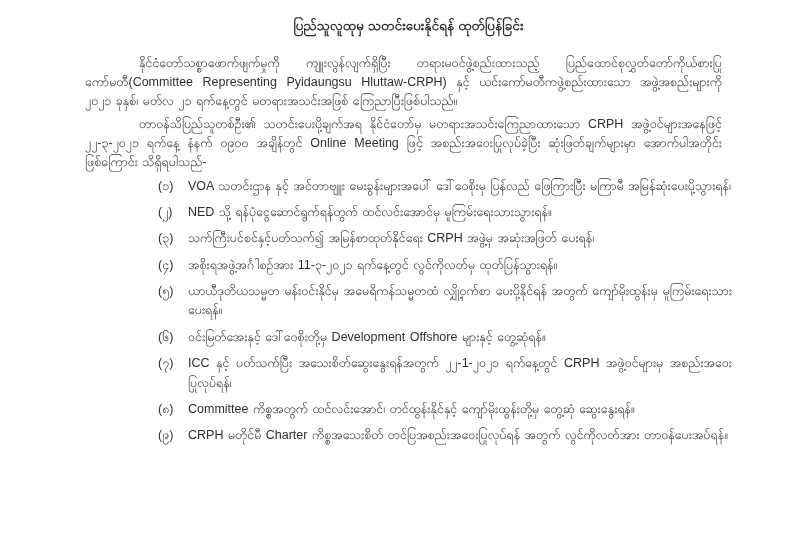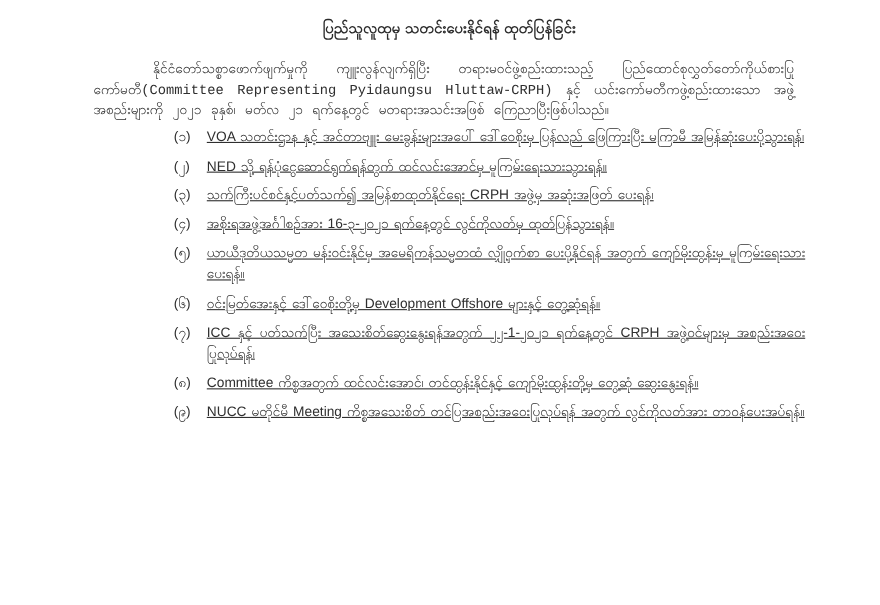--- a/index.html
+++ b/index.html
@@ -28,74 +28,73 @@
     margin: 0 0 17px 0;
     letter-spacing: 0.2px;
   }
   .para {
     text-align: justify;
     text-justify: inter-word;
     text-indent: 54px;
     line-height: 1.5;
     margin: 0 10px 5px 0;
     word-spacing: 1px;
-    font-family: Liberation Mono, monospace;
   }
   .decision-list {
     margin: 5px 0 0 73px;
   }
   .item {
     display: flex;
     align-items: flex-start;
     line-height: 1.55;
     margin-bottom: 7px;
   }
   .item-num {
     flex: 0 0 30px;
     white-space: nowrap;
   }
   .item-text {
     flex: 1;
     text-align: justify;
     text-justify: inter-word;
     word-spacing: 1px;
-    text-decoration: underline;
   }
 </style>
 </head>
 <body>
 
 <div class="page">
   <div class="content">
 
     <h1 class="doc-title">ပြည်သူလူထုမှ သတင်းပေးနိုင်ရန် ထုတ်ပြန်ခြင်း</h1>
 
     <p class="para">နိုင်ငံတော်သစ္စာဖောက်ဖျက်မှုကို ကျူးလွန်လျက်ရှိပြီး တရားမဝင်ဖွဲ့စည်းထားသည့် ပြည်ထောင်စုလွှတ်တော်ကိုယ်စားပြုကော်မတီ(Committee Representing Pyidaungsu Hluttaw-CRPH) နှင့် ယင်းကော်မတီကဖွဲ့စည်းထားသော အဖွဲ့အစည်းများကို ၂၀၂၁ ခုနှစ်၊ မတ်လ ၂၁ ရက်နေ့တွင် မတရားအသင်းအဖြစ် ကြေညာပြီးဖြစ်ပါသည်။</p>
 
+    <p class="para">တာဝန်သိပြည်သူတစ်ဦး၏ သတင်းပေးပို့ချက်အရ နိုင်ငံတော်မှ မတရားအသင်းကြေညာထားသော CRPH အဖွဲ့ဝင်များအနေဖြင့် ၂၂-၃-၂၀၂၁ ရက်နေ့ နံနက် ၀၉၀၀ အချိန်တွင် Online Meeting ဖြင့် အစည်းအဝေးပြုလုပ်ခဲ့ပြီး ဆုံးဖြတ်ချက်များမှာ အောက်ပါအတိုင်း ဖြစ်ကြောင်း သိရှိရပါသည်-</p>
 
     <div class="decision-list">
 
       <div class="item">
         <span class="item-num">(၁)</span>
         <span class="item-text">VOA သတင်းဌာန နှင့် အင်တာဗျူး မေးခွန်းများအပေါ် ဒေါ်ဝေစိုးမှ ပြန်လည် ဖြေကြားပြီး မကြာမီ အမြန်ဆုံးပေးပို့သွားရန်၊</span>
       </div>
 
       <div class="item">
         <span class="item-num">(၂)</span>
         <span class="item-text">NED သို့ ရန်ပုံငွေဆောင်ရွက်ရန်တွက် ထင်လင်းအောင်မှ မူကြမ်းရေးသားသွားရန်။</span>
       </div>
 
       <div class="item">
         <span class="item-num">(၃)</span>
         <span class="item-text">သက်ကြီးပင်စင်နှင့်ပတ်သက်၍ အမြန်စာထုတ်နိုင်ရေး CRPH အဖွဲ့မှ အဆုံးအဖြတ် ပေးရန်၊</span>
       </div>
 
       <div class="item">
         <span class="item-num">(၄)</span>
-        <span class="item-text">အစိုးရအဖွဲ့အင်္ဂါစဉ်အား 16-၃-၂၀၂၁ ရက်နေ့တွင် လွင်ကိုလတ်မှ ထုတ်ပြန်သွားရန်။</span>
+        <span class="item-text">အစိုးရအဖွဲ့အင်္ဂါစဉ်အား 11-၃-၂၀၂၁ ရက်နေ့တွင် လွင်ကိုလတ်မှ ထုတ်ပြန်သွားရန်။</span>
       </div>
 
       <div class="item">
         <span class="item-num">(၅)</span>
         <span class="item-text">ယာယီဒုတိယသမ္မတ မန်းဝင်းနိုင်မှ အမေရိကန်သမ္မတထံ လျှို့ဝှက်စာ ပေးပို့နိုင်ရန် အတွက် ကျော်မိုးထွန်းမှ မူကြမ်းရေးသားပေးရန်။</span>
       </div>
 
       <div class="item">
         <span class="item-num">(၆)</span>
         <span class="item-text">ဝင်းမြတ်အေးနှင့် ဒေါ်ဝေစိုးတို့မှ Development Offshore များနှင့် တွေ့ဆုံရန်။</span>
@@ -106,18 +105,18 @@
         <span class="item-text">ICC နှင့် ပတ်သက်ပြီး အသေးစိတ်ဆွေးနွေးရန်အတွက် ၂၂-1-၂၀၂၁ ရက်နေ့တွင် CRPH အဖွဲ့ဝင်များမှ အစည်းအဝေးပြုလုပ်ရန်၊</span>
       </div>
 
       <div class="item">
         <span class="item-num">(၈)</span>
         <span class="item-text">Committee ကိစ္စအတွက် ထင်လင်းအောင်၊ တင်ထွန်းနိုင်နှင့် ကျော်မိုးထွန်းတို့မှ တွေ့ဆုံ ဆွေးနွေးရန်။</span>
       </div>
 
       <div class="item">
         <span class="item-num">(၉)</span>
-        <span class="item-text">NUCC မတိုင်မီ Meeting ကိစ္စအသေးစိတ် တင်ပြအစည်းအဝေးပြုလုပ်ရန် အတွက် လွင်ကိုလတ်အား တာဝန်ပေးအပ်ရန်။</span>
+        <span class="item-text">CRPH မတိုင်မီ Charter ကိစ္စအသေးစိတ် တင်ပြအစည်းအဝေးပြုလုပ်ရန် အတွက် လွင်ကိုလတ်အား တာဝန်ပေးအပ်ရန်။</span>
       </div>
 
     </div>
   </div>
 </div>
 
 </body></html>

